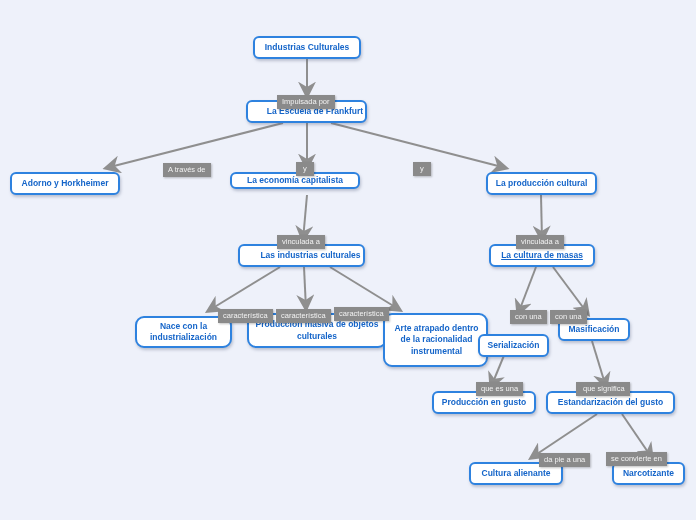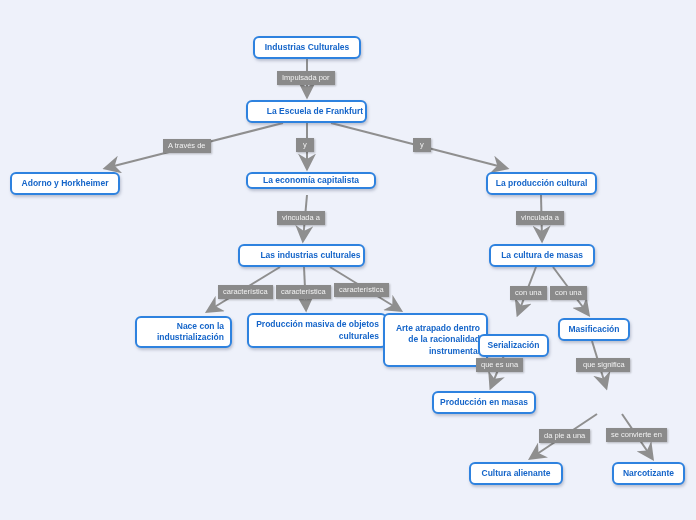--- a/index.html
+++ b/index.html
@@ -26,36 +26,38 @@
     text-align:center;
     white-space:nowrap;
     padding:2px 6px;
     box-shadow:1px 2px 3px rgba(90,100,130,0.35);
     cursor:pointer;
     z-index:2;
   }
   .node.multi{
     justify-content:flex-start;
     align-items:center;
-    text-align:right;
+    text-align:center;
     white-space:normal;
     padding:4px 6px;
+    border-radius:9px;
   }
   .edge-label{
     position:absolute;
     background:#8a8a8a;
     color:#f2f2f2;
     font-size:7.5px;
     line-height:1;
     padding:3px 5px;
     border-radius:0;
     white-space:nowrap;
     box-shadow:1px 1px 2px rgba(0,0,0,0.25);
     cursor:pointer;
     z-index:3;
+    margin-top:24px;
   }
 </style>
 </head>
 <body>
 
 <div id="canvas">
 
   <svg id="edges-svg" width="696" height="520">
     <defs>
       <marker id="arrow" viewBox="0 0 10 10" refX="8" refY="5" markerWidth="9" markerHeight="9" orient="auto">
@@ -77,30 +79,31 @@
       <line x1="510" y1="341" x2="491" y2="387" marker-end="url(#arrow)"></line>
       <line x1="592" y1="341" x2="606" y2="387" marker-end="url(#arrow)"></line>
       <line x1="597" y1="414" x2="531" y2="458" marker-end="url(#arrow)"></line>
       <line x1="622" y1="414" x2="652" y2="458" marker-end="url(#arrow)"></line>
     </g>
   </svg>
 
   <div class="node" style="left:253px;top:36px;width:108px;height:23px;">Industrias Culturales</div>
   <div class="node" style="left:246px;top:100px;width:121px;height:23px;padding-left:23px;">La Escuela de Frankfurt</div>
   <div class="node" style="left:10px;top:172px;width:110px;height:23px;">Adorno y Horkheimer</div>
-  <div class="node" style="left:246px;top:172px;width:130px;height:17px;">La economía capitalista</div>
+  <div class="node" style="left:230px;top:172px;width:130px;height:17px;">La economía capitalista</div>
   <div class="node" style="left:486px;top:172px;width:111px;height:23px;">La producción cultural</div>
   <div class="node" style="left:238px;top:244px;width:127px;height:23px;padding-left:24px;">Las industrias culturales</div>
-  <div class="node" style="left:489px;top:244px;width:106px;height:23px;">La cultura de masas</div>
+  <div class="node" style="left:489px;top:244px;width:106px;height:23px;text-decoration:underline;">La cultura de masas</div>
   <div class="node multi" style="left:135px;top:316px;width:97px;height:32px;">Nace con la industrialización</div>
   <div class="node multi" style="left:247px;top:313px;width:140px;height:35px;">Producción masiva de objetos culturales</div>
   <div class="node multi" style="left:383px;top:313px;width:105px;height:54px;padding-left:8px;">Arte atrapado dentro de la racionalidad instrumental</div>
   <div class="node" style="left:478px;top:334px;width:71px;height:23px;">Serialización</div>
   <div class="node" style="left:558px;top:318px;width:72px;height:23px;text-align:center;">Masificación</div>
-  <div class="node" style="left:432px;top:391px;width:104px;height:23px;">Producción en masas</div>
+  <div class="node" style="left:432px;top:391px;width:104px;height:23px;">Producción en gusto</div>
+  <div class="node" style="left:546px;top:391px;width:129px;height:23px;">Estandarización del gusto</div>
   <div class="node" style="left:469px;top:462px;width:94px;height:23px;">Cultura alienante</div>
   <div class="node" style="left:612px;top:462px;width:73px;height:23px;">Narcotizante</div>
 
   <div class="edge-label" style="left:277px;top:71px;">Impulsada por</div>
   <div class="edge-label" style="left:163px;top:139px;">A través de</div>
   <div class="edge-label" style="left:296px;top:138px;padding:3px 7px;">y</div>
   <div class="edge-label" style="left:413px;top:138px;padding:3px 7px;">y</div>
   <div class="edge-label" style="left:277px;top:211px;">vinculada a</div>
   <div class="edge-label" style="left:516px;top:211px;">vinculada a</div>
   <div class="edge-label" style="left:218px;top:285px;">característica</div>

